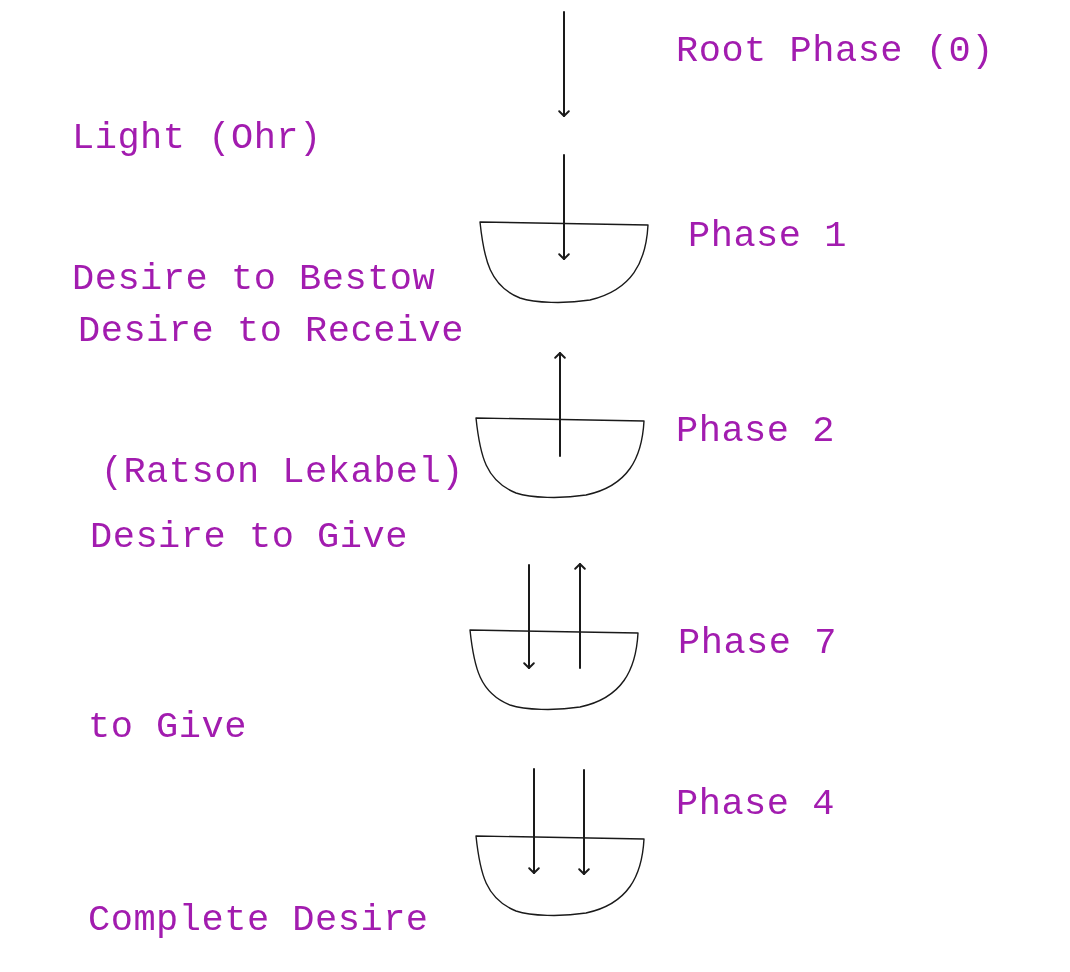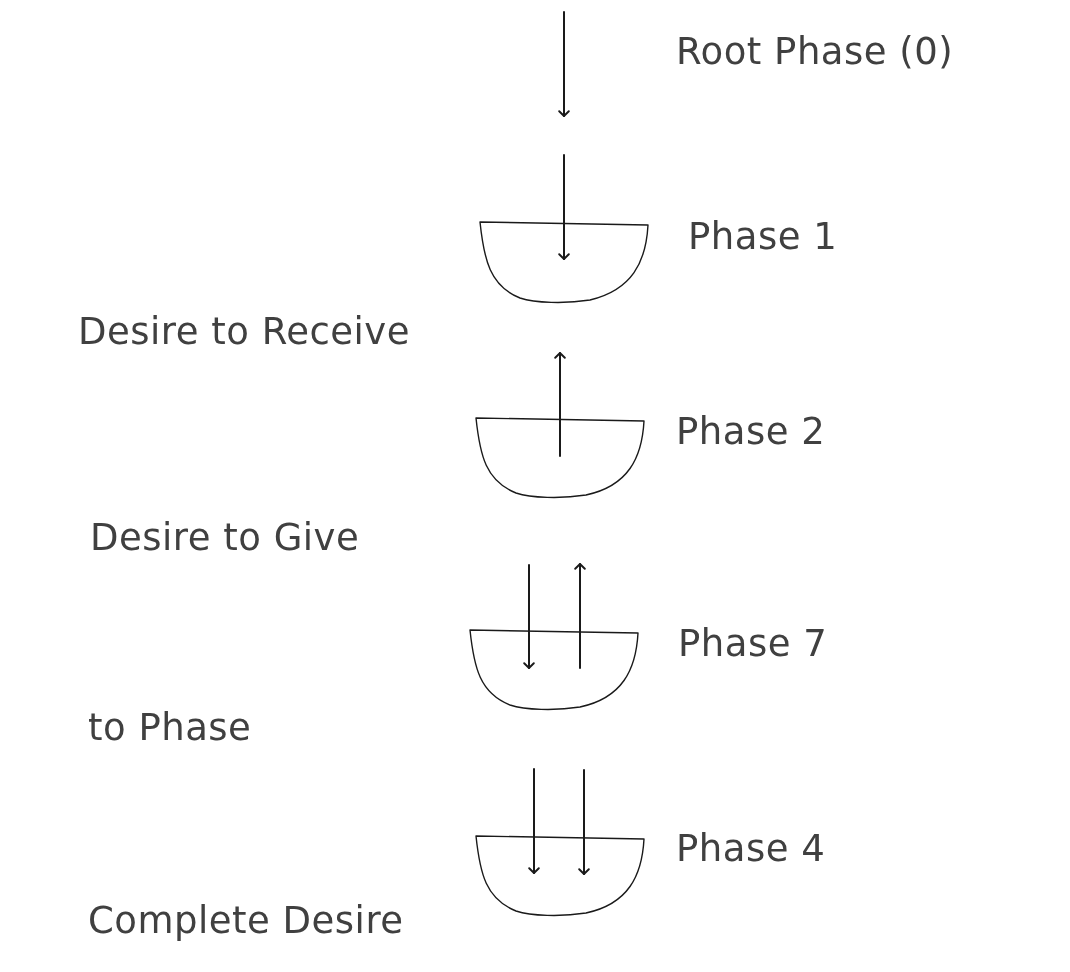--- a/index.html
+++ b/index.html
@@ -1,47 +1,50 @@
 <!DOCTYPE html>
 <html><head>
 <meta charset="utf-8">
 <style>
   html, body { margin: 0; padding: 0; background: #ffffff; }
   body { width: 1070px; height: 972px; position: relative; overflow: hidden;
          font-family: "DejaVu Sans", sans-serif; color: #111; }
   .txt { position: absolute; font-size: 37px; line-height: 47px; letter-spacing: 0.5px;
-         white-space: pre; color: #404040; }
+         white-space: pre; color: #a21caf; font-family: Liberation Mono, monospace; }
   svg.diagram { position: absolute; left: 0; top: 0; }
   .stroke { stroke: #1a1a1a; fill: none; stroke-linecap: round; stroke-linejoin: round; }
 </style>
 </head>
 <body>
 
 <div class="txt" style="left:72px; top:21px;">
+  <div>Light (Ohr)</div>
+  <div>Desire to Bestow</div>
 </div>
 <div class="txt" style="left:78px; top:214px;text-align:right;">
   <div>Desire to Receive</div>
+  <div>(Ratson Lekabel)</div>
 </div>
 <div class="txt" style="left:90px; top:420px;">
   <div>Desire to Give</div>
 </div>
 <div class="txt" style="left:88px; top:610px;">
-  <div>to Phase</div>
+  <div>to Give</div>
 </div>
 <div class="txt" style="left:88px; top:803px;">
   <div>Complete Desire</div>
   
   
 </div>
 
 <div class="txt" style="left:676px; top:28px;">Root Phase (0)</div>
 <div class="txt" style="left:688px; top:213px;">Phase 1</div>
 <div class="txt" style="left:676px; top:408px;">Phase 2</div>
 <div class="txt" style="left:678px; top:620px;">Phase 7</div>
-<div class="txt" style="left:676px; top:825px;">Phase 4</div>
+<div class="txt" style="left:676px; top:781px;">Phase 4</div>
 
 <svg class="diagram" width="1070" height="972" viewBox="0 0 1070 972" xmlns="http://www.w3.org/2000/svg">
   <defs>
     <marker id="arrowhead" viewBox="0 0 10 10" refX="5" refY="5" markerWidth="6" markerHeight="6" orient="auto-start-reverse">
       <path d="M1,1 L5,5 L1,9" class="stroke" stroke-width="1.6"></path>
     </marker>
   </defs>
 
   <g>
     <line class="stroke" stroke-width="2" x1="564" y1="12" x2="564" y2="116" marker-end="url(#arrowhead)"></line>

